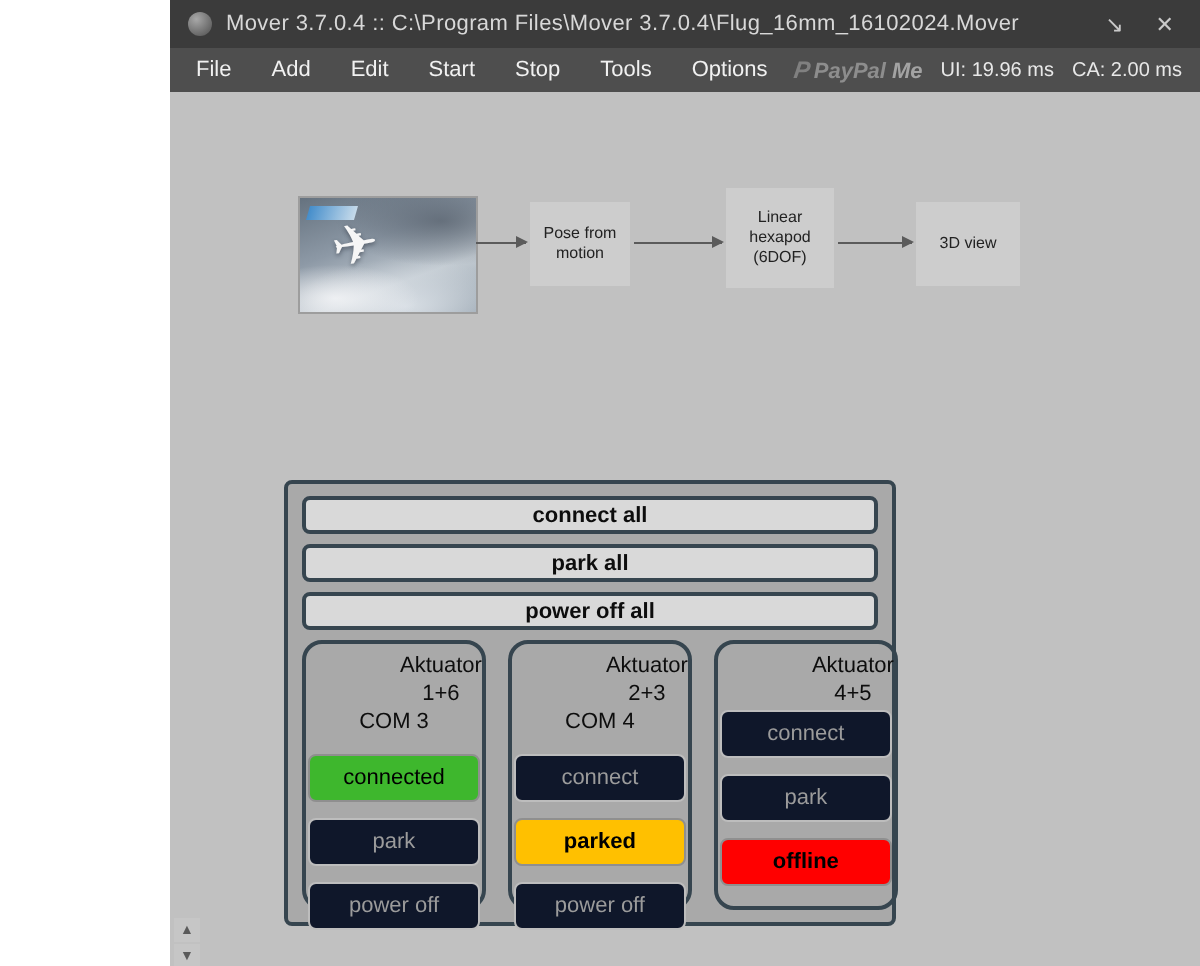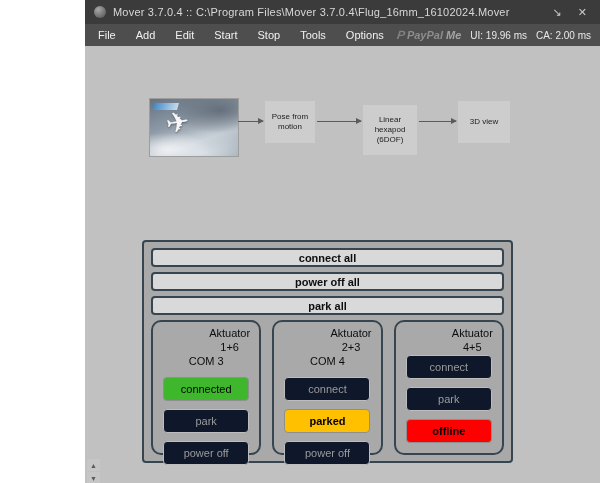--- a/index.html
+++ b/index.html
@@ -43,33 +43,33 @@
                box-shadow:0 0 0 1px #9d9d9d; }
   .sim-logo { position:absolute; left:4px; top:4px; width:24px; height:7px;
               background:linear-gradient(90deg,#3f8fd2,#cfe4f4); transform:skewX(-16deg); opacity:.9; }
   .plane-icon { position:absolute; left:16px; top:10px; font-size:28px; color:#f6f6f6;
                 transform:rotate(-10deg); text-shadow:0 1px 2px rgba(20,25,35,.45); line-height:1;}
 
   
   .node { position:absolute; background:#cdcdcd; color:#222; font-size:8px; line-height:1.25;
           display:flex; align-items:center; justify-content:center; text-align:center; padding:2px;}
   .node-pose    { left:180px; top:55px; width:50px; height:42px; }
-  .node-hexapod { left:278px; top:59px; width:54px; height:50px; }
+  .node-hexapod { left:278px; top:48px; width:54px; height:50px; }
   .node-3dview  { left:373px; top:55px; width:52px; height:42px; }
 
   .arrow { position:absolute; border-top:1px solid #5b5b5b; height:0; }
   .arrow::after { content:""; position:absolute; right:-1px; top:-4px;
                   border-left:6px solid #5b5b5b;
                   border-top:3.5px solid transparent; border-bottom:3.5px solid transparent; }
   .arrow1 { left:153px; top:75px; width:25px; }
   .arrow2 { left:232px; top:75px; width:44px; }
   .arrow3 { left:334px; top:75px; width:37px; }
 
   
-  .panel { position:absolute; left:57px; top:194px; width:371px; height:223px;
+  .panel { position:absolute; left:57px; top:194px; width:306px; height:223px;
            background:#a9a9a9; border:2px solid #36454f; border-radius:4px;
            padding:6px 7px; }
   .global-btn { width:100%; height:19px; margin-bottom:5px;
                 background:#d9d9d9; border:2px solid #36454f; border-radius:4px;
                 font-weight:bold; font-size:11px; color:#0d0d0d;
                 display:flex; align-items:center; justify-content:center;
                 font-family:"Liberation Sans", sans-serif; cursor:default;}
   .groups { display:flex; gap:11px; margin-top:4px; }
   .group { flex:1; height:135px; border:2px solid #36454f; border-radius:10px;
            text-align:center; padding-top:5px; }
@@ -137,22 +137,22 @@
     <div class="arrow arrow1"></div>
     <div class="arrow arrow2"></div>
     <div class="arrow arrow3"></div>
 
     <div class="node node-pose">Pose from motion</div>
     <div class="node node-hexapod">Linear hexapod (6DOF)</div>
     <div class="node node-3dview">3D view</div>
 
     <div class="panel">
       <button class="global-btn">connect all</button>
+      <button class="global-btn">park all</button>
       <button class="global-btn">power off all</button>
-      <button class="global-btn">park all</button>
 
       <div class="groups">
 
         <div class="group">
           <div class="group-title">Aktuator 1+6</div>
           <div class="group-com">COM 3</div>
           <button class="act-btn state-connected">connected</button>
           <button class="act-btn">park</button>
           <button class="act-btn">power off</button>
         </div>

